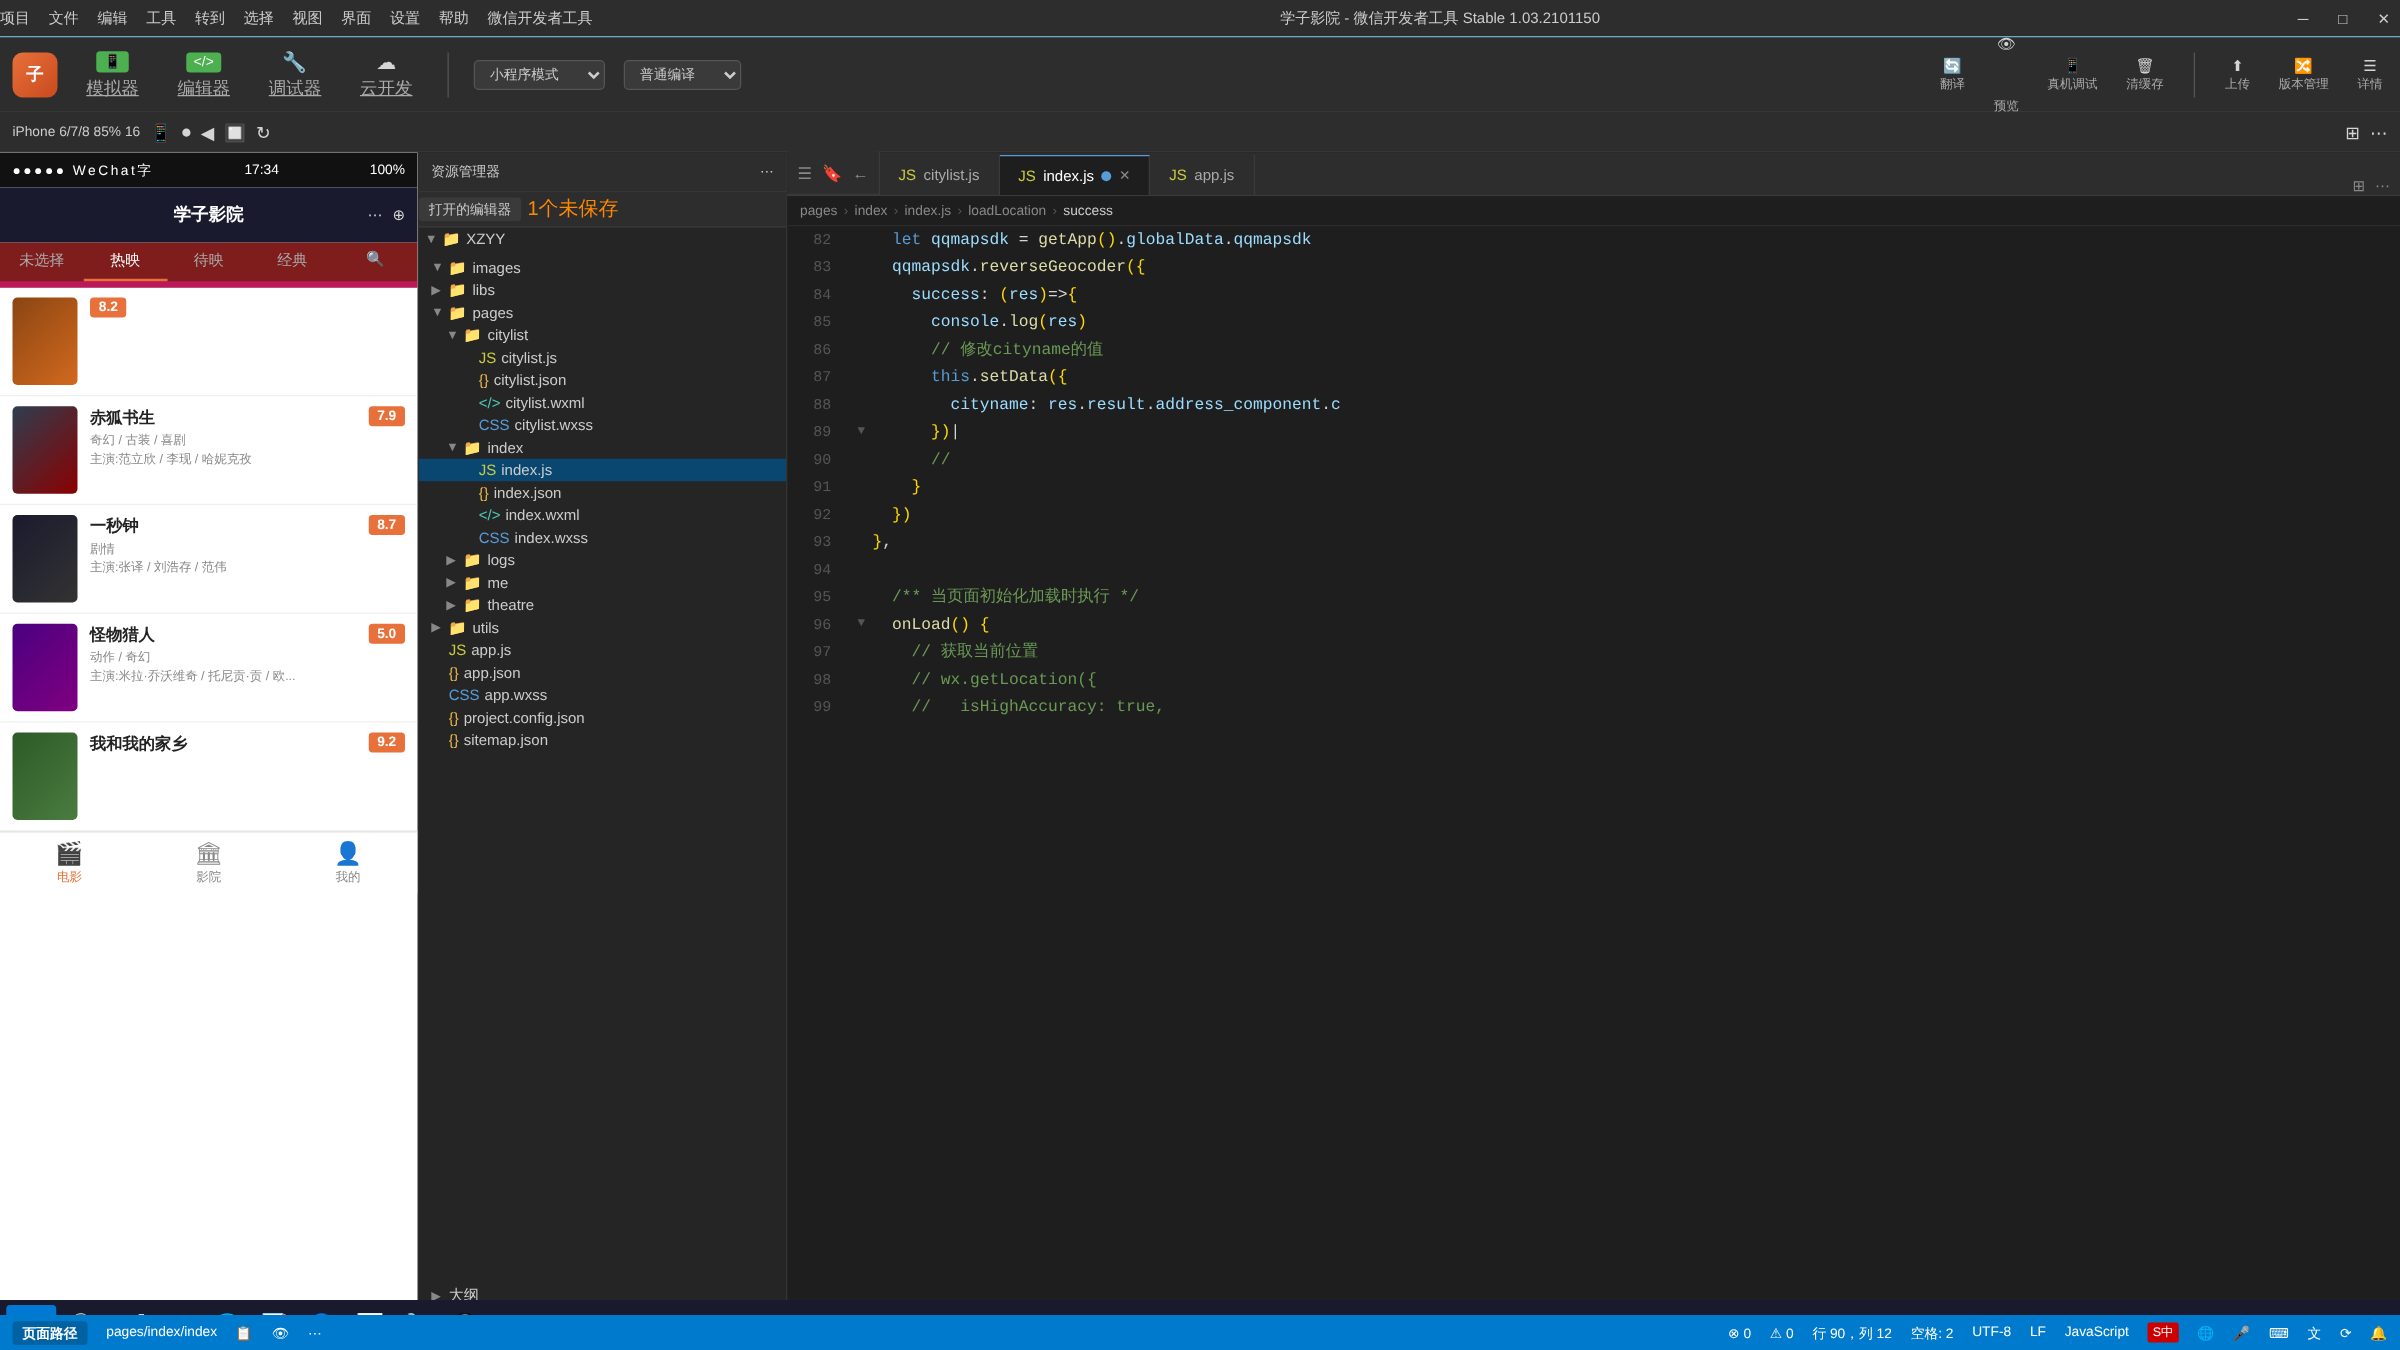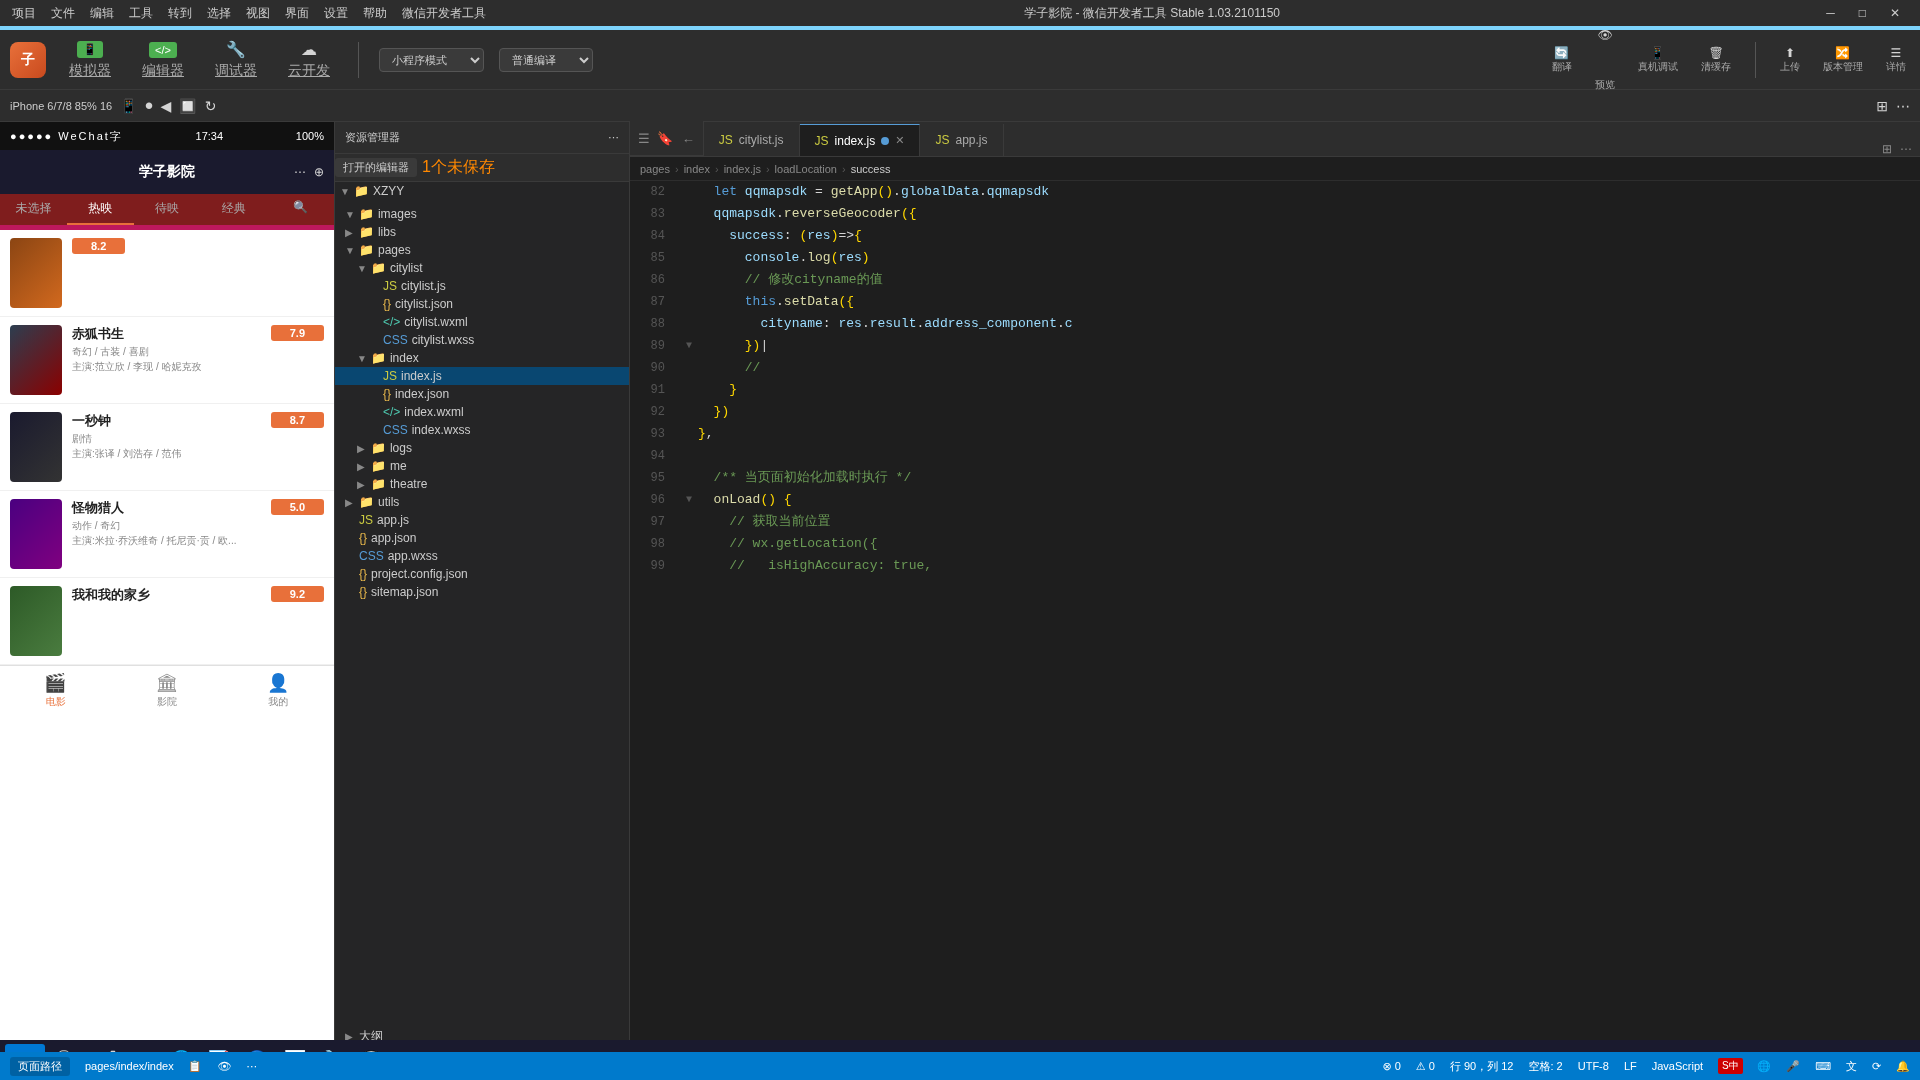--- a/index.html
+++ b/index.html
@@ -5,24 +5,24 @@
     * { box-sizing: border-box; margin: 0; padding: 0; }
     body { font-family: 'Microsoft YaHei', Arial, sans-serif; font-size: 12px; background: #1e1e1e; color: #d4d4d4; overflow: hidden; width: 1920px; height: 1080px; }
 
     
     .title-bar {
       height: 30px;
       background: #2d2d2d;
       display: flex;
       align-items: center;
       justify-content: space-between;
-      padding: 0 12px;
+      padding: 0 0;
       color: #ccc;
       font-size: 12px;
-      border-bottom: 4px solid #7dd3fc;
+      border-bottom: 1px solid #7dd3fc;
     }
     .title-bar-left { display: flex; gap: 15px; }
     .title-bar-center { flex: 1; text-align: center; }
     .title-bar-right { display: flex; gap: 8px; }
     .title-btn { cursor: pointer; padding: 2px 8px; }
 
     
     .toolbar {
       height: 60px;
       background: #2d2d2d;
@@ -160,21 +160,21 @@
     .movie-thumb-5 { background: linear-gradient(135deg, #2d5a27, #4a7c3f); }
     .movie-info { flex: 1; }
     .movie-title { font-size: 13px; color: #222; font-weight: bold; }
     .movie-genre { font-size: 10px; color: #888; margin-top: 2px; }
     .movie-cast { font-size: 10px; color: #888; margin-top: 1px; }
     .movie-score {
       background: #e8703a;
       color: white;
       font-size: 11px;
       font-weight: bold;
-      padding: 2px 19px;
+      padding: 2px 7px;
       border-radius: 3px;
       min-width: 28px;
       text-align: right;
     }
 
     .phone-bottom-nav {
       display: flex;
       background: #fff;
       border-top: 1px solid #e0e0e0;
       height: 50px;
@@ -858,21 +858,21 @@
     <span class="line-num">99</span>
     <span class="line-collapse"></span>
     <span class="line-content">    <span class="c-comment">//   isHighAccuracy: true,</span></span>
   </div>
       </div>
   </div>
 </div>
 
 <div class="status-bar" style="position:relative; z-index:10;">
   <div class="status-left">
-    <span style="background:rgba(0,0,0,0.2);padding:2px 8px;border-radius:3px;cursor:pointer;">页面路径</span>
+    <span style="background:rgba(0,0,0,0.2);padding:2px 8px;border-radius:3px;cursor:pointer;font-weight:bold;">页面路径</span>
     <span>pages/index/index</span>
     <span>📋</span>
     <span style="cursor:pointer;">👁</span>
     <span style="cursor:pointer;">⋯</span>
   </div>
   <div class="status-right">
     <span>⊗ <span>0</span></span>
     <span>⚠ <span>0</span></span>
     <span style="cursor:pointer;">行 90，列 12</span>
     <span style="cursor:pointer;">空格: 2</span>

